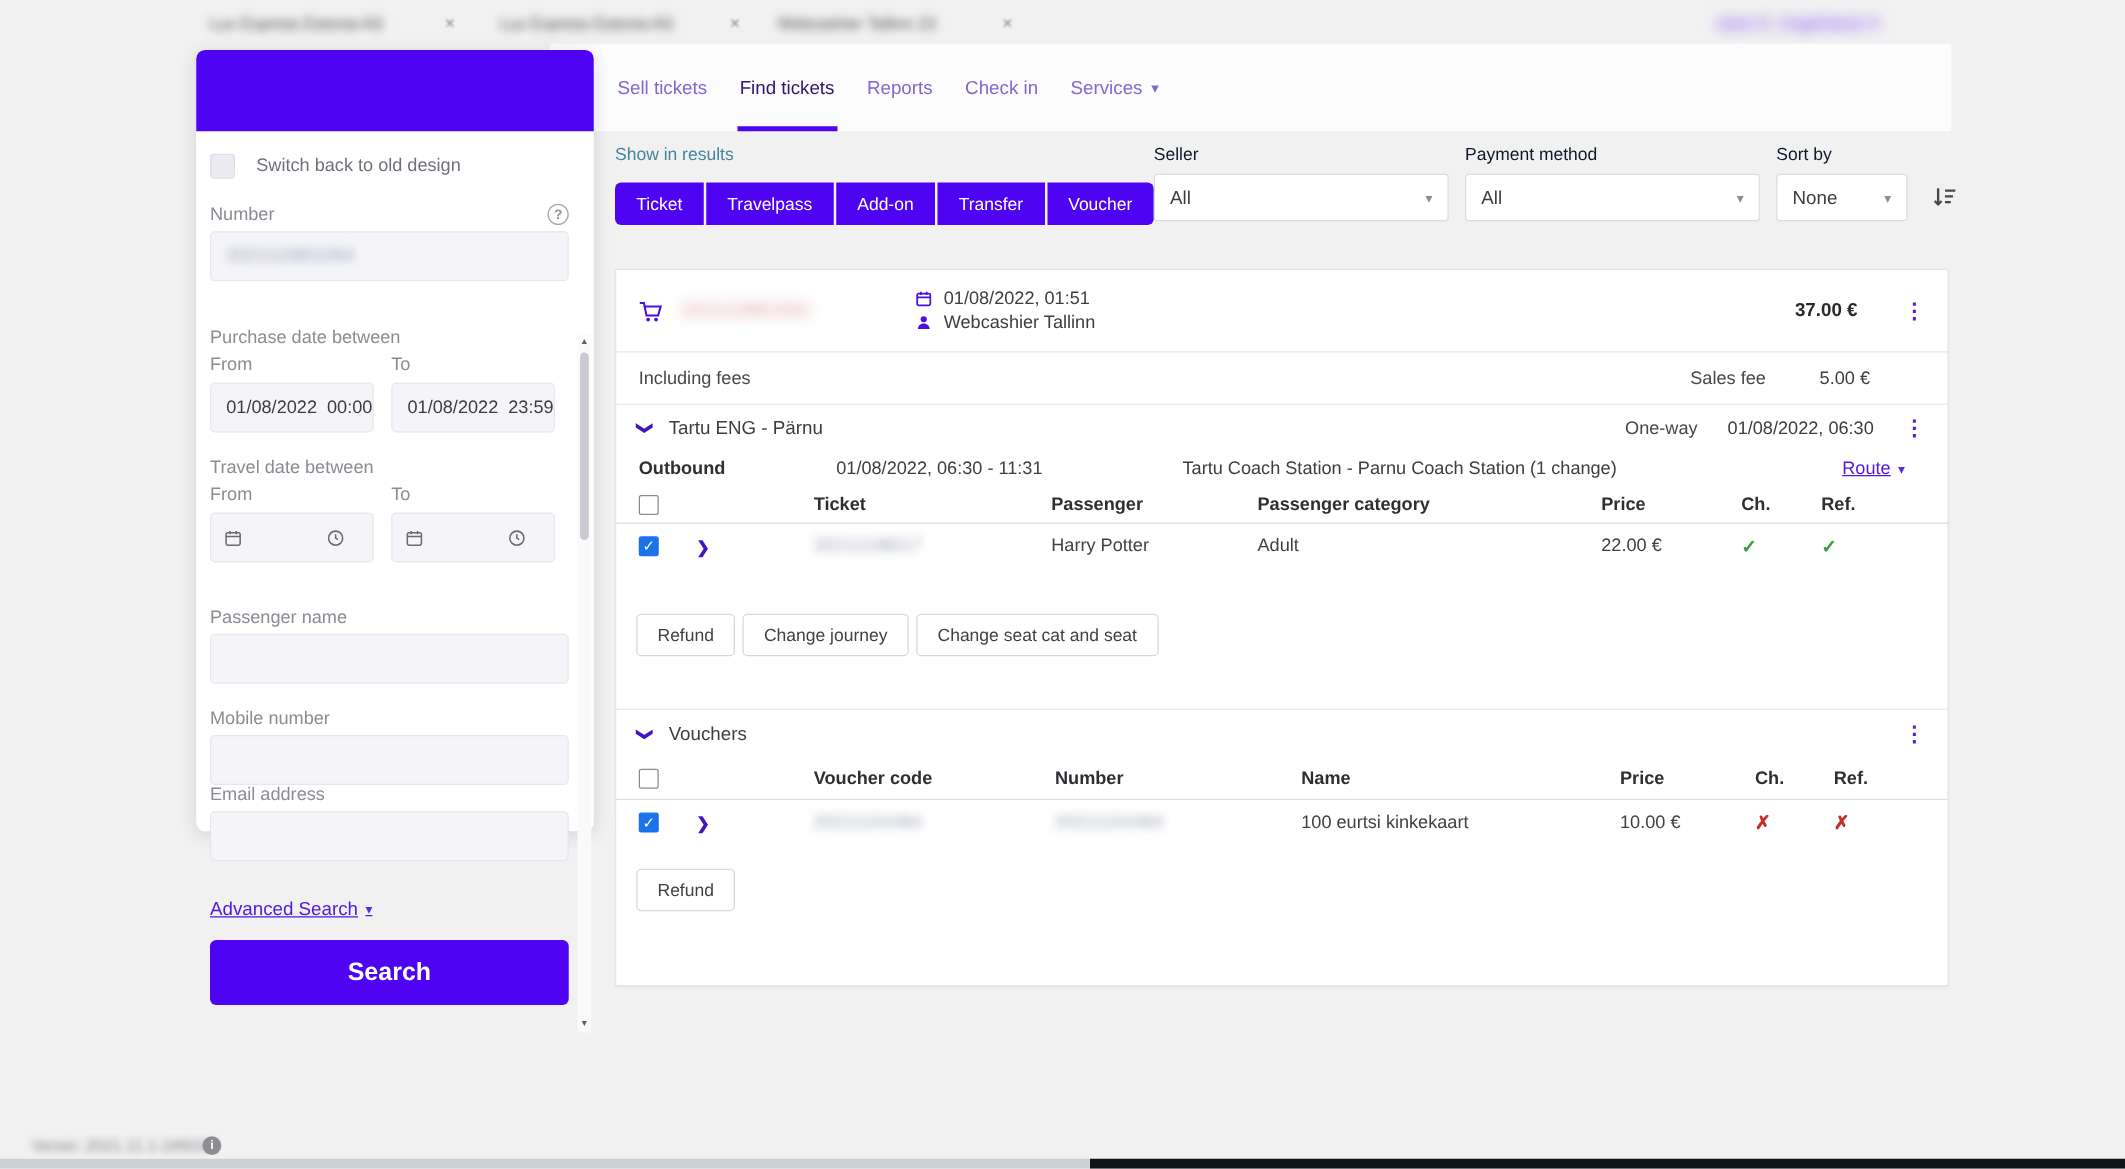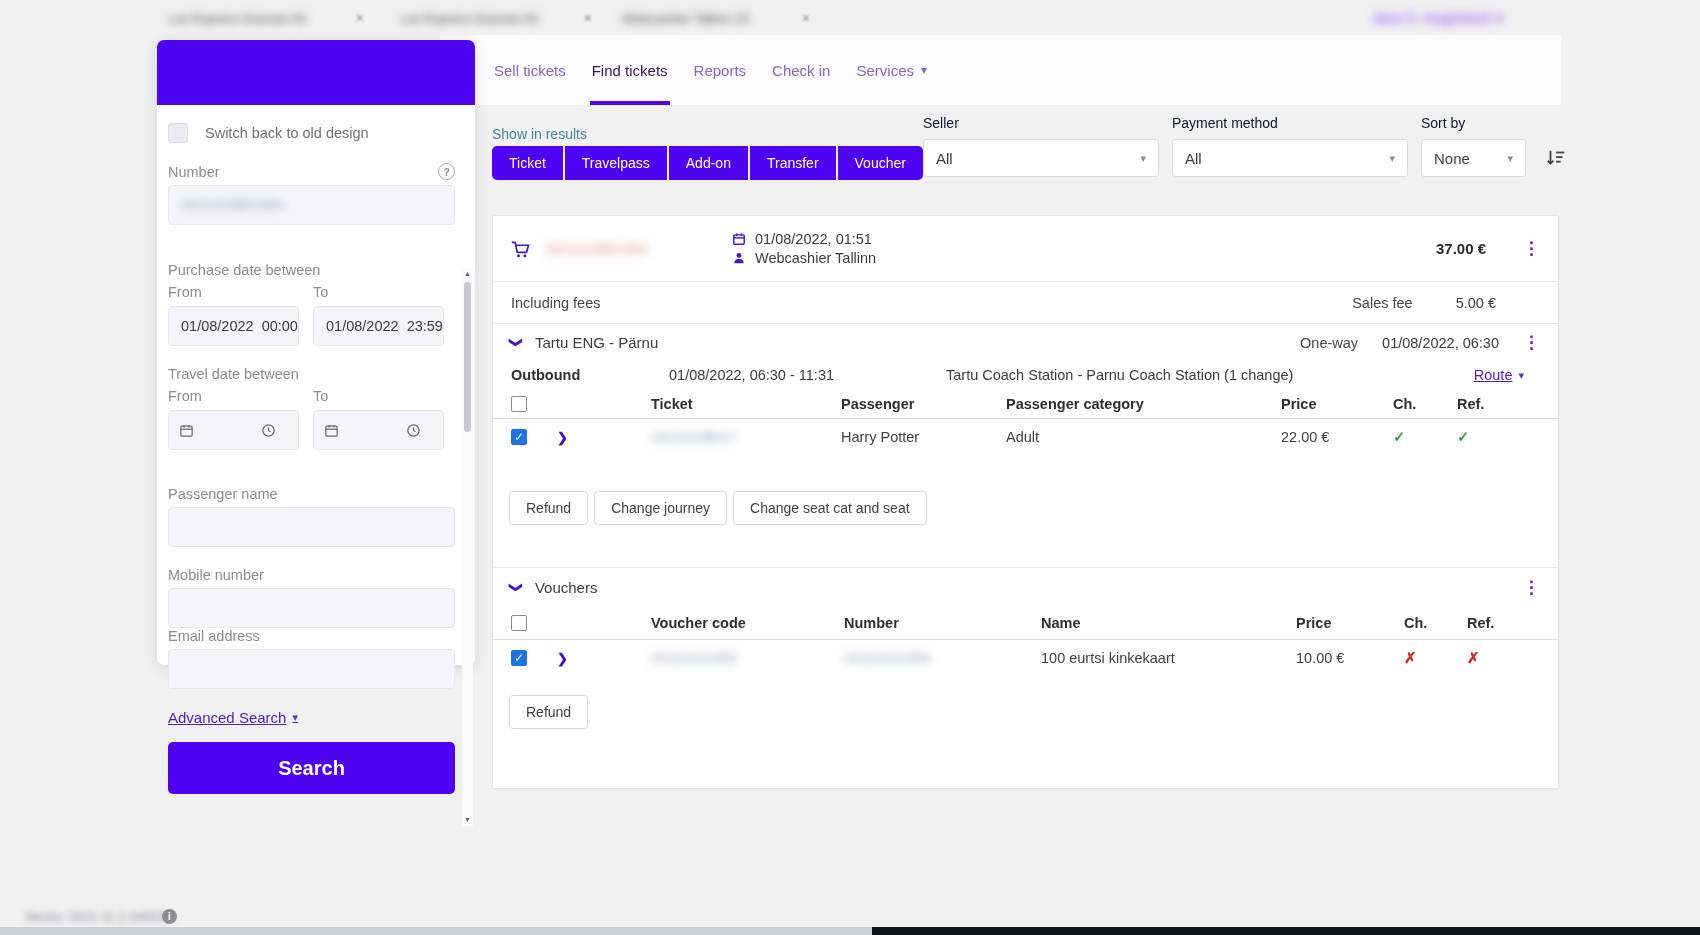--- a/index.html
+++ b/index.html
@@ -42,21 +42,21 @@
   .two-col>div{width:131px}
   .dt-empty{justify-content:space-between;padding-right:22px;padding-left:10px}
   .adv-link{font-size:15px;color:var(--link);text-decoration:underline;display:inline-flex;align-items:center;gap:6px;cursor:pointer}
   .adv-caret{font-size:11px;color:#5a2fd0}
   .search-btn{margin-top:15px;height:52px;width:287px;background:var(--accent);border:none;border-radius:5px;color:#fff;font-weight:bold;font-size:20px;cursor:pointer;font-family:inherit}
   
   .sb-scroll{position:absolute;right:2px;top:228px;width:11px;height:558px;background:#fafafb}
   .sb-arrow{position:absolute;left:0;width:11px;height:12px;font-size:7px;color:#606066;text-align:center;line-height:12px;cursor:pointer}
   .sb-thumb{position:absolute;left:2px;top:14px;width:7px;height:150px;background:#c9c9cf;border-radius:4px;cursor:pointer}
   
-  .show-results{position:absolute;left:492px;top:126px;font-size:14px;color:var(--teal)}
+  .show-results{position:absolute;left:492px;top:115px;font-size:14px;color:var(--teal)}
   .type-group{position:absolute;left:492px;top:146px;display:flex}
   .type-btn{background:var(--accent);color:#fff;font-size:14px;height:34px;display:flex;align-items:center;padding:0 17px;margin-right:2px;cursor:pointer}
   .type-btn:first-child{border-radius:5px 0 0 5px}
   .type-btn:last-child{border-radius:0 5px 5px 0;margin-right:0}
   .dd-label{position:absolute;font-size:14px;color:#0f172a}
   .dd{position:absolute;height:38px;background:#fff;border:1px solid #dcdce2;border-radius:3px;display:flex;align-items:center;justify-content:space-between;padding:0 12px;font-size:15px;color:#3c3c42;cursor:pointer}
   .dd-caret{color:#8a8a90;font-size:11px}
   .sort-ic{position:absolute;left:1545px;top:147px;width:22px;height:22px;cursor:pointer}
   
   .card{position:absolute;left:492px;top:215px;width:1067px;height:574px;background:#fff;border:1px solid #e4e4e8;border-radius:2px;box-shadow:0 1px 3px rgba(0,0,0,.04)}
@@ -213,21 +213,21 @@
 
       <div class="fld-label" style="margin-top:36px">Passenger name</div>
       <div class="inp" style="margin-top:5px;width:287px"></div>
 
       <div class="fld-label" style="margin-top:20px">Mobile number</div>
       <div class="inp" style="margin-top:5px;width:287px"></div>
 
       <div class="fld-label" style="">Email address</div>
       <div class="inp" style="margin-top:5px;width:287px"></div>
 
-      <div style="margin-top:20px">
+      <div style="margin-top:30px">
         <span class="adv-link">
           <span>Advanced Search</span>
           <span class="adv-caret">▾</span>
         </span>
       </div>
 
       <button class="search-btn">Search</button>
     </div>
 
     <div class="sb-scroll">

